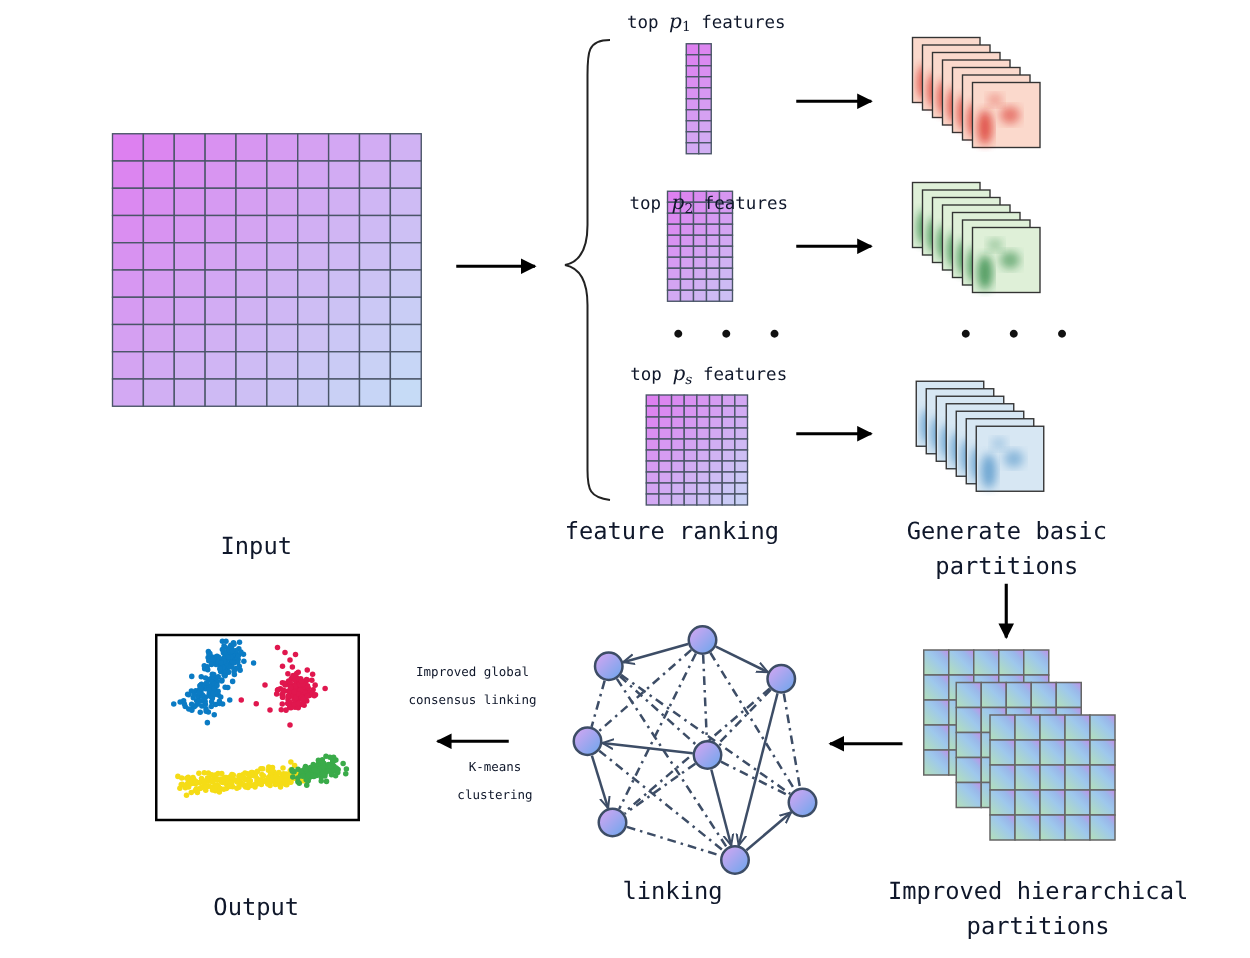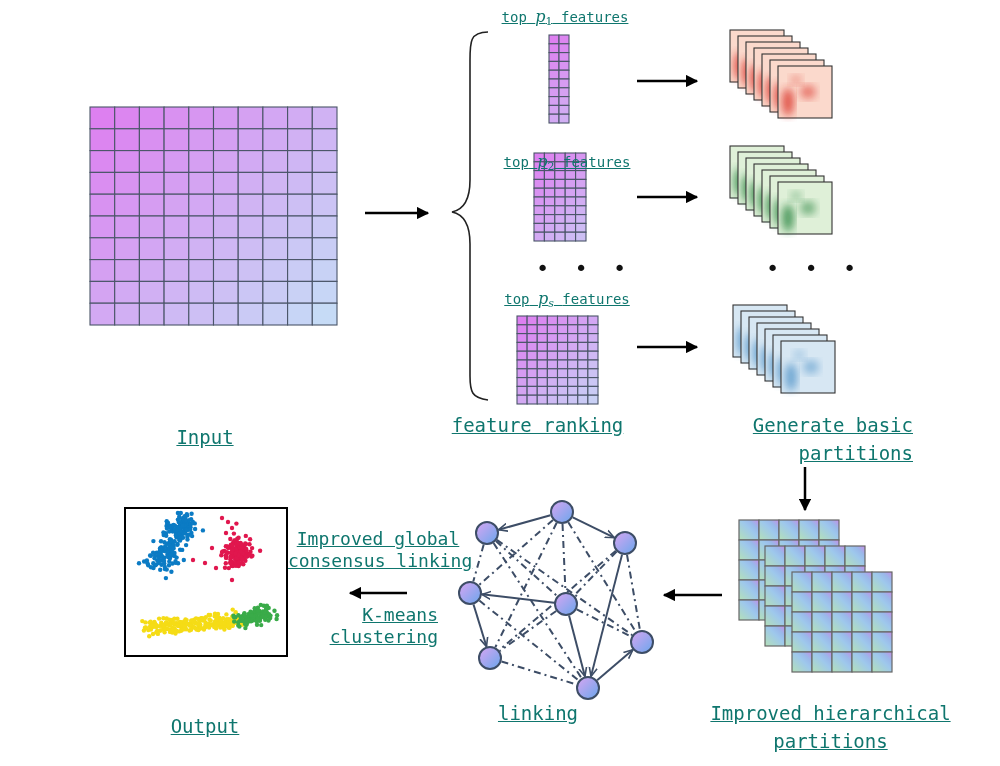--- a/index.html
+++ b/index.html
@@ -1,21 +1,21 @@
 <!DOCTYPE html>
 <html><head>
 <meta charset="utf-8">
 <style>
   html, body { margin: 0; padding: 0; background: #ffffff; }
   body { width: 1000px; height: 766px; position: relative; overflow: hidden;
          font-family: "DejaVu Sans Mono", "Liberation Mono", monospace; color: #111; }
   #canvas { position: absolute; left: 0; top: 0; width: 1000px; height: 766px; }
-  .lbl { position: absolute; text-align: center; white-space: nowrap; color: #0f766e; text-decoration: underline; }
+  .lbl { position: absolute; text-align: center; white-space: nowrap; color: #0f172a; }
   .lbl-big { font-size: 19px; line-height: 28px; }
-  .lbl-small { font-size: 18px; line-height: 22px; }
+  .lbl-small { font-size: 10px; line-height: 22px; }
   .lbl-feat { font-size: 14px; line-height: 18px; }
   .pvar { font-family: "DejaVu Serif", "Liberation Serif", serif; font-style: italic; font-size: 16px; }
   .psub { font-family: "DejaVu Serif", "Liberation Serif", serif; font-size: 11px; vertical-align: -3px; font-style: normal; }
   .psubi { font-style: italic; }
   .dots { position: absolute; font-size: 22px; letter-spacing: 6px; line-height: 10px; }
 </style>
 </head>
 <body>
 
 <svg id="canvas" viewBox="0 0 1000 766" xmlns="http://www.w3.org/2000/svg">
@@ -1334,30 +1334,30 @@
   <span class="pvar">p</span><span class="psub psubi">s</span>
   <span>features</span>
 </div>
 
 <div class="dots" style="left:536px; top:264px;">• • •</div>
 <div class="dots" style="left:766px; top:264px;">• • •</div>
 
 <div class="lbl lbl-big" style="left:430px; top:411px; width:215px;">
   <div>feature ranking</div>
 </div>
-<div class="lbl lbl-big" style="left:698px; top:411px; width:215px;text-align:right;">
+<div class="lbl lbl-big" style="left:698px; top:411px; width:215px;">
   <div>Generate basic</div>
   <div>partitions</div>
 </div>
 
 <div class="lbl lbl-small" style="left:288px; top:528px; width:180px;">
   <div>Improved global</div>
   <div>consensus linking</div>
 </div>
-<div class="lbl lbl-small" style="left:318px; top:604px; width:120px;text-align:right;">
+<div class="lbl lbl-small" style="left:336px; top:604px; width:120px;">
   <div>K-means</div>
   <div>clustering</div>
 </div>
 
 <div class="lbl lbl-big" style="left:140px; top:712px; width:130px;">Output</div>
 
 <div class="lbl lbl-big" style="left:408px; top:699px; width:260px;">
   <div>linking</div>
 </div>
 <div class="lbl lbl-big" style="left:688px; top:699px; width:285px;">

